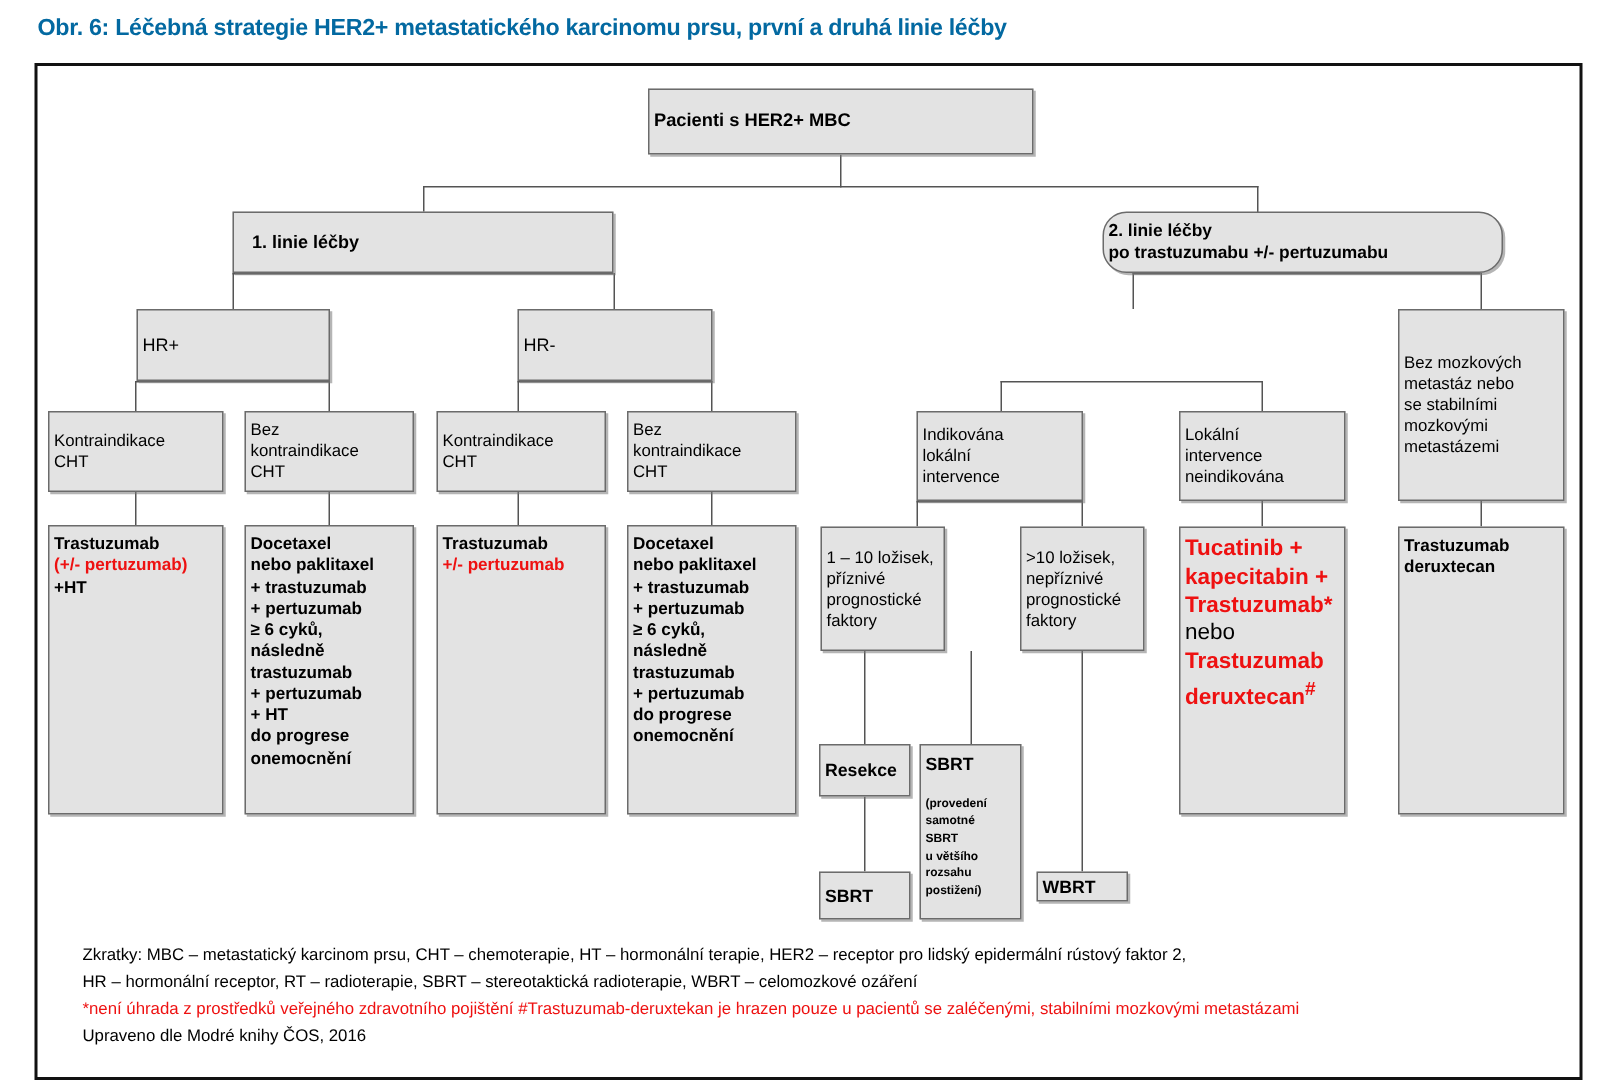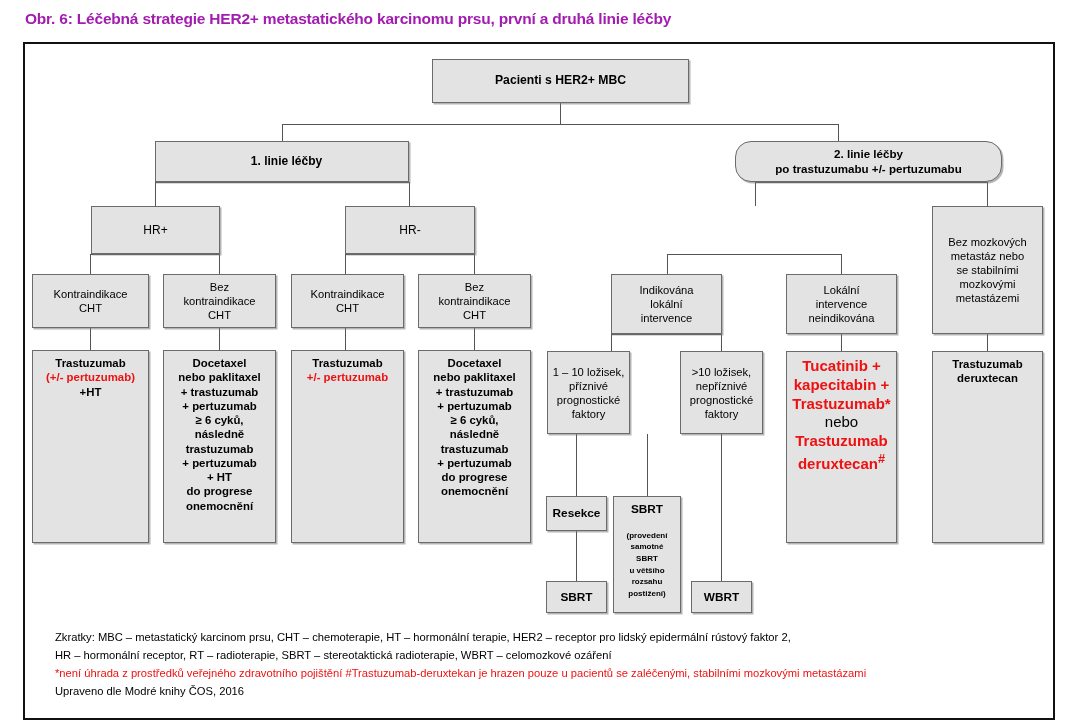--- a/index.html
+++ b/index.html
@@ -1,29 +1,29 @@
 <!DOCTYPE html>
 <html><head>
 <meta charset="utf-8">
 <style>
   html,body{margin:0;padding:0;background:#ffffff;}
   body{width:1078px;height:726px;font-family:"Liberation Sans",sans-serif;overflow:hidden;}
   #page{position:relative;width:1078px;height:726px;}
 
-  #title{position:absolute;left:25px;top:10px;font-size:15.5px;font-weight:bold;color:#a21caf;
+  #title{position:absolute;left:25px;top:10px;font-size:15.5px;font-weight:bold;color:#0369a1;
          letter-spacing:-0.2px;white-space:nowrap;}
 
   #frame{position:absolute;left:23px;top:42px;width:1032px;height:678px;
          border:2.5px solid #111;box-sizing:border-box;background:#fff;}
 
   #canvas{position:absolute;left:0;top:0;width:1078px;height:726px;}
 
   .box{position:absolute;background:#e3e3e3;border:1.3px solid #6b6b6b;
        box-sizing:border-box;box-shadow:1.5px 1.5px 0 rgba(120,120,120,.55);
-       display:flex;align-items:flex-start;justify-content:center;text-align:center;
+       display:flex;align-items:flex-start;justify-content:center;text-align:left;
        color:#000;line-height:1.25;padding:5px 3px;}
   .box.mid{align-items:center;}
   .box .inner{width:100%;}
   .b{font-weight:bold;}
   .red{color:#ee1111;font-weight:bold;}
   .thin{font-weight:normal;}
 
   .line{position:absolute;background:#545454;}
   .hl{height:1.3px;}
   .vl{width:1.3px;}
@@ -266,21 +266,21 @@
             <div>(provedení</div>
             <div>samotné</div>
             <div>SBRT</div>
             <div>u většího</div>
             <div>rozsahu</div>
             <div>postižení)</div>
           </div>
       </div>
     </div>
 
-    <div class="box mid" style="left:691px;top:581px;width:61px;height:32px;font-size:11.8px;">
+    <div class="box mid" style="left:691px;top:581px;width:61px;height:20px;font-size:11.8px;">
       <div class="inner b">WBRT</div>
     </div>
 
   </div>
 
   <div id="foot">
     <div>Zkratky: MBC – metastatický karcinom prsu, CHT – chemoterapie, HT – hormonální terapie, HER2 – receptor pro lidský epidermální rústový faktor 2,</div>
     <div>HR – hormonální receptor, RT – radioterapie, SBRT – stereotaktická radioterapie, WBRT – celomozkové ozáření</div>
     <div class="rl"><span>*není úhrada z prostředků veřejného zdravotního pojištění </span><span>#Trastuzumab-deruxtekan je hrazen pouze u pacientů se zaléčenými, stabilními mozkovými metastázami</span></div>
     <div>Upraveno dle Modré knihy ČOS, 2016</div>

